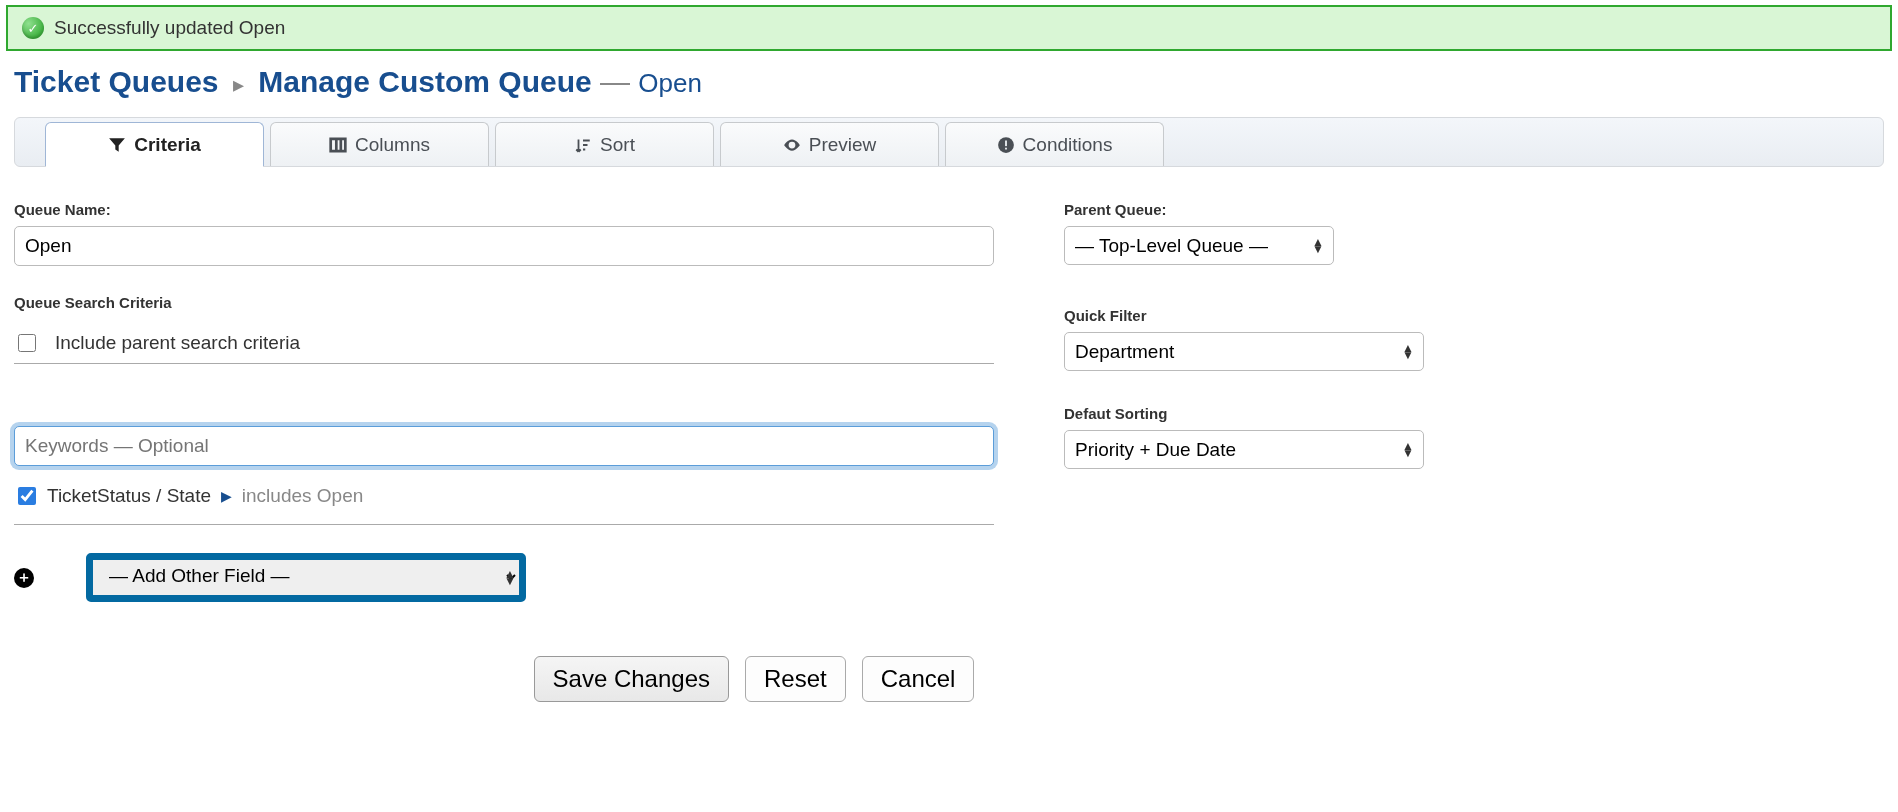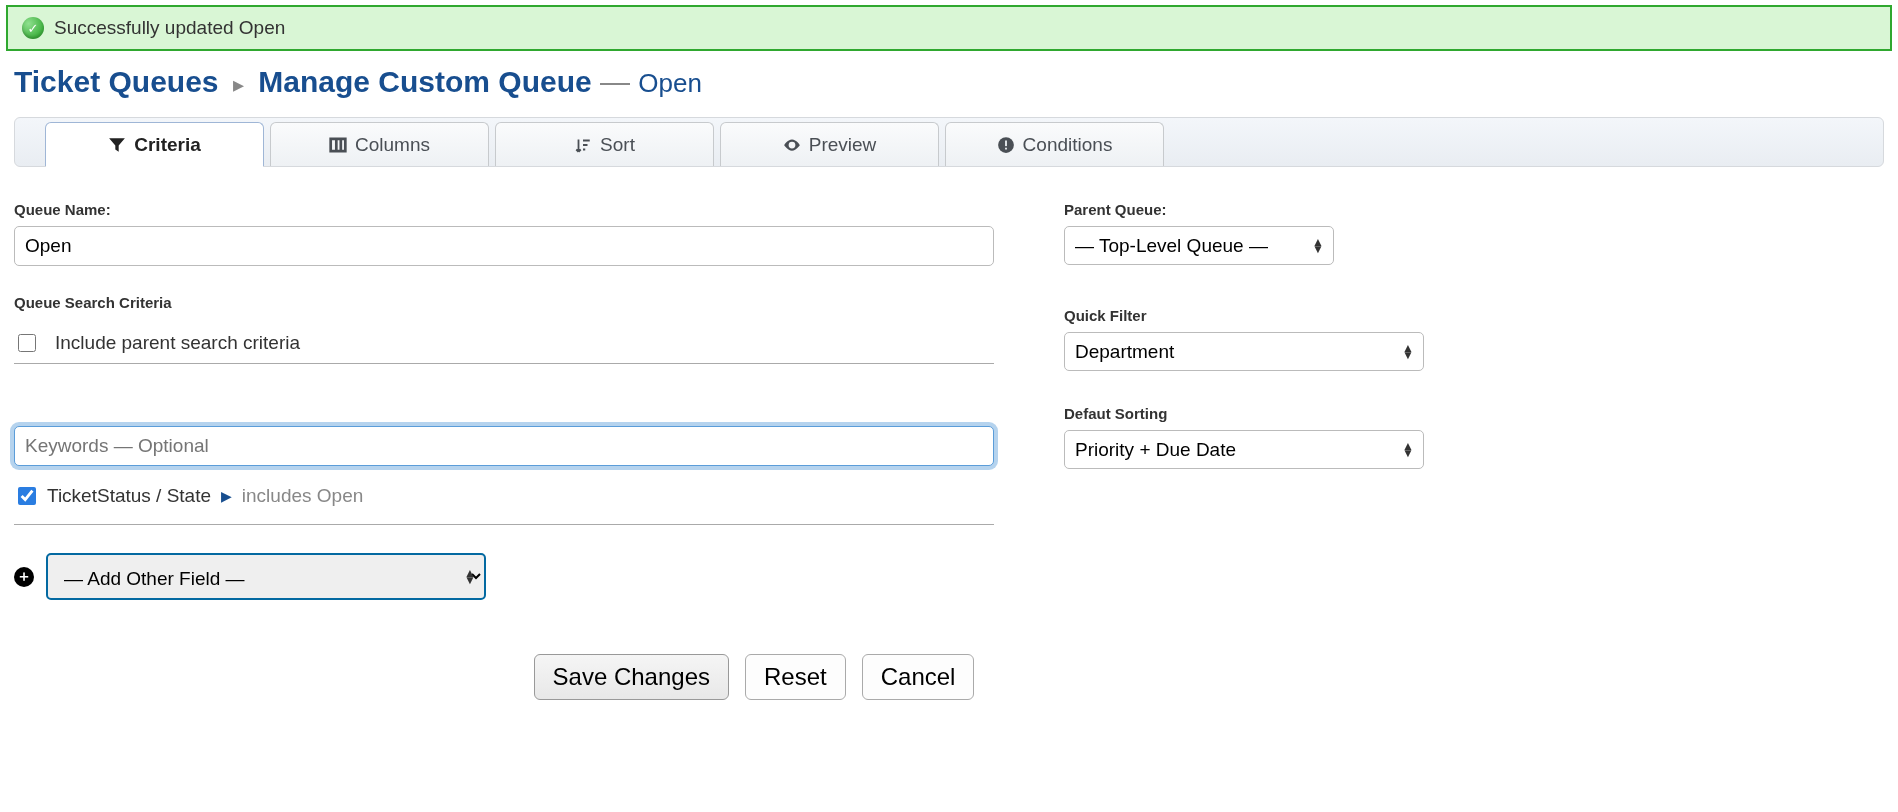--- a/index.html
+++ b/index.html
@@ -142,21 +142,21 @@
   .addrow {
     display: flex; align-items: center; gap: 12px;
     padding: 14px 0;
   }
   .addrow .plus {
     width: 20px; height: 20px; border-radius: 50%;
     background: #000; color: #fff; display: inline-flex;
     align-items: center; justify-content: center; font-size: 15px; font-weight: 700;
   }
   .addrow .select-wrap { }
-  .addrow select { width: 440px; font-size: 19px; padding: 12px 28px 8px 12px; border: 2px solid #0369a1; border-radius: 5px; }
+  .addrow select { width: 440px; font-size: 19px; padding: 4px 28px 8px 12px; border: 7px solid #0369a1; border-radius: 5px; margin-left: 40px; }
   
   .right .select-wrap { display: block; }
   .right select { width: 100%; max-width: 360px; }
   .parent-sel { width: 270px !important; }
   .qf-sel, .ds-sel { width: 430px !important; }
   
   .buttons {
     display: flex; gap: 16px; justify-content: center;
     margin: 40px 0 0 0;
   }

